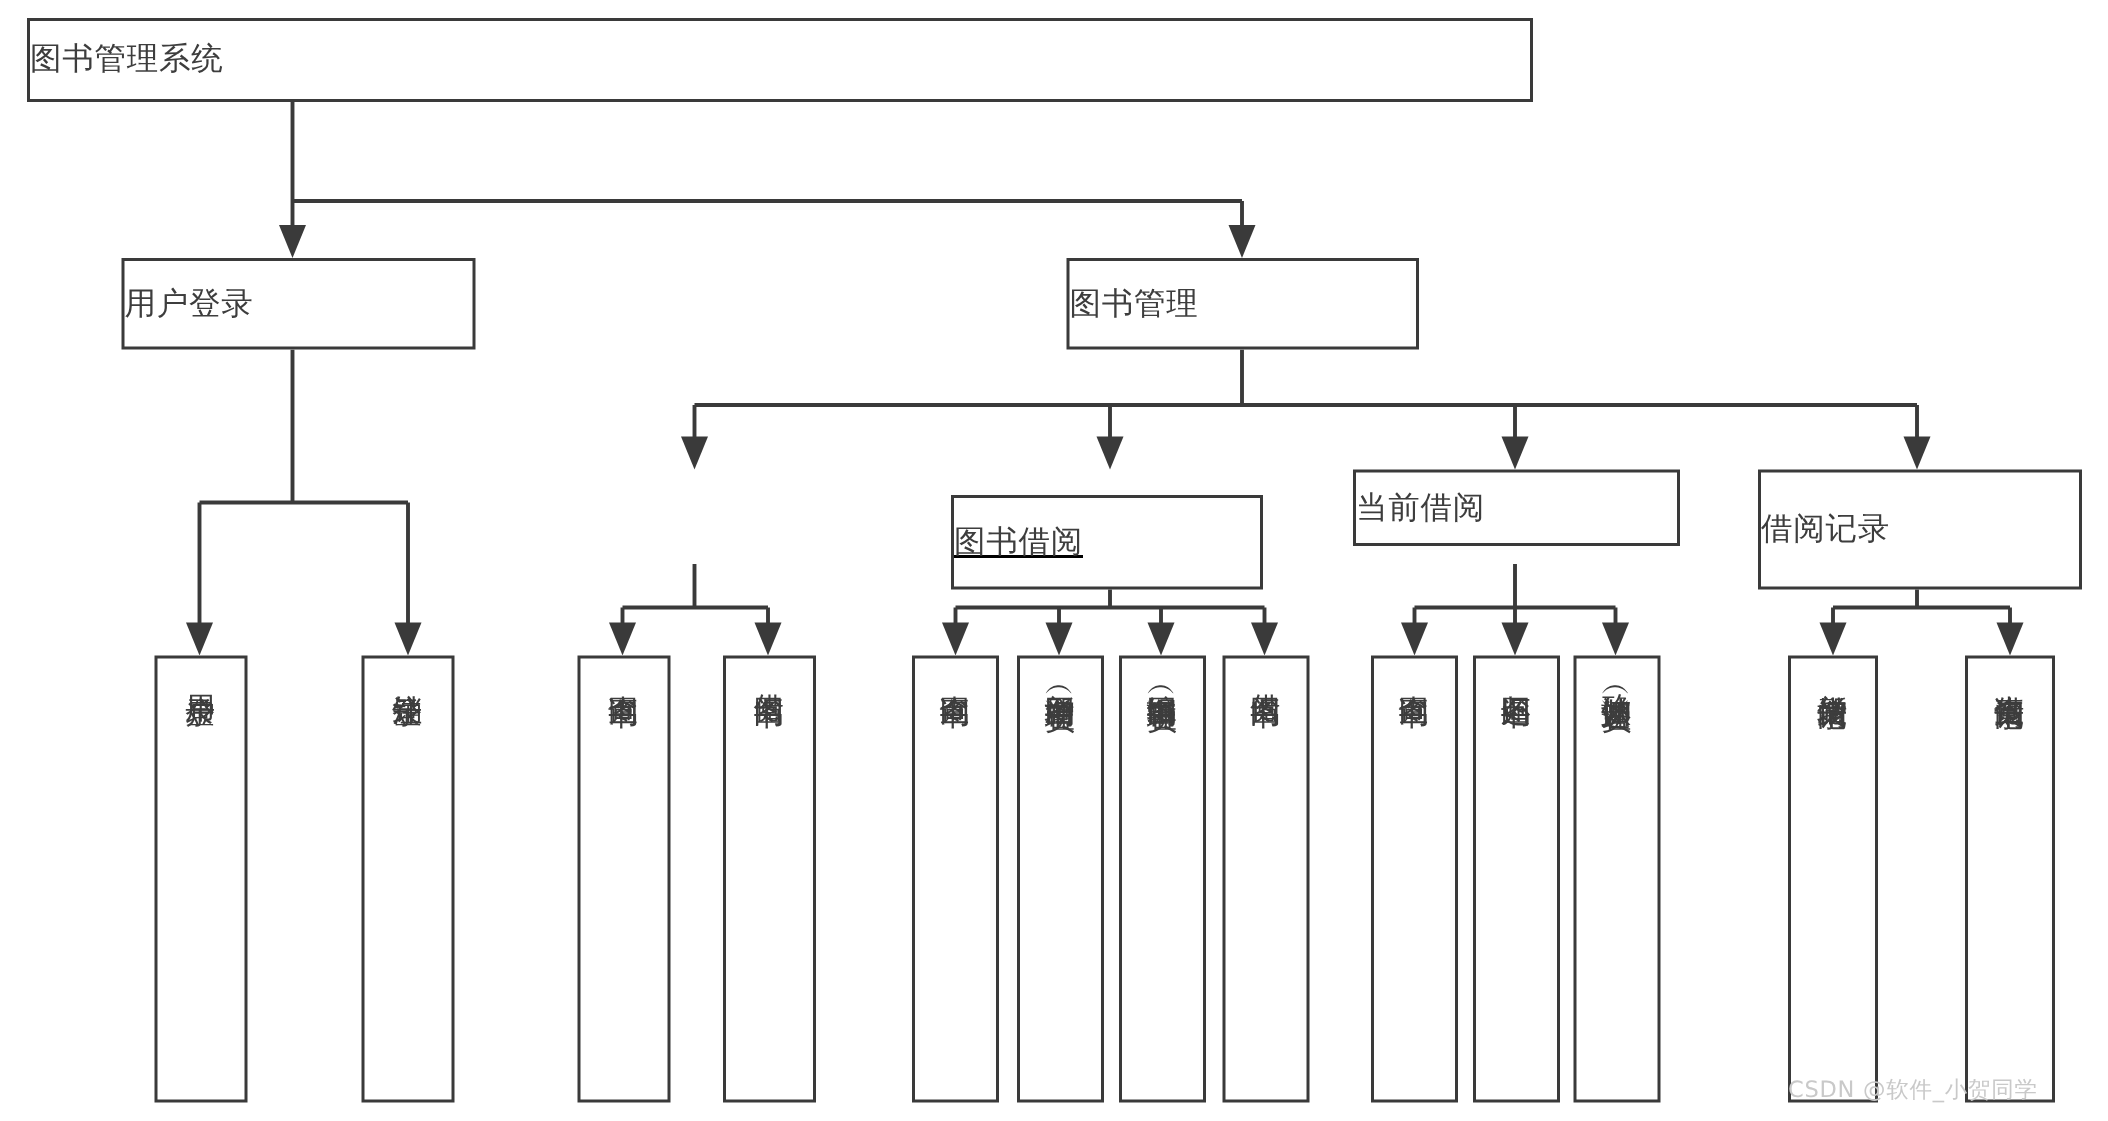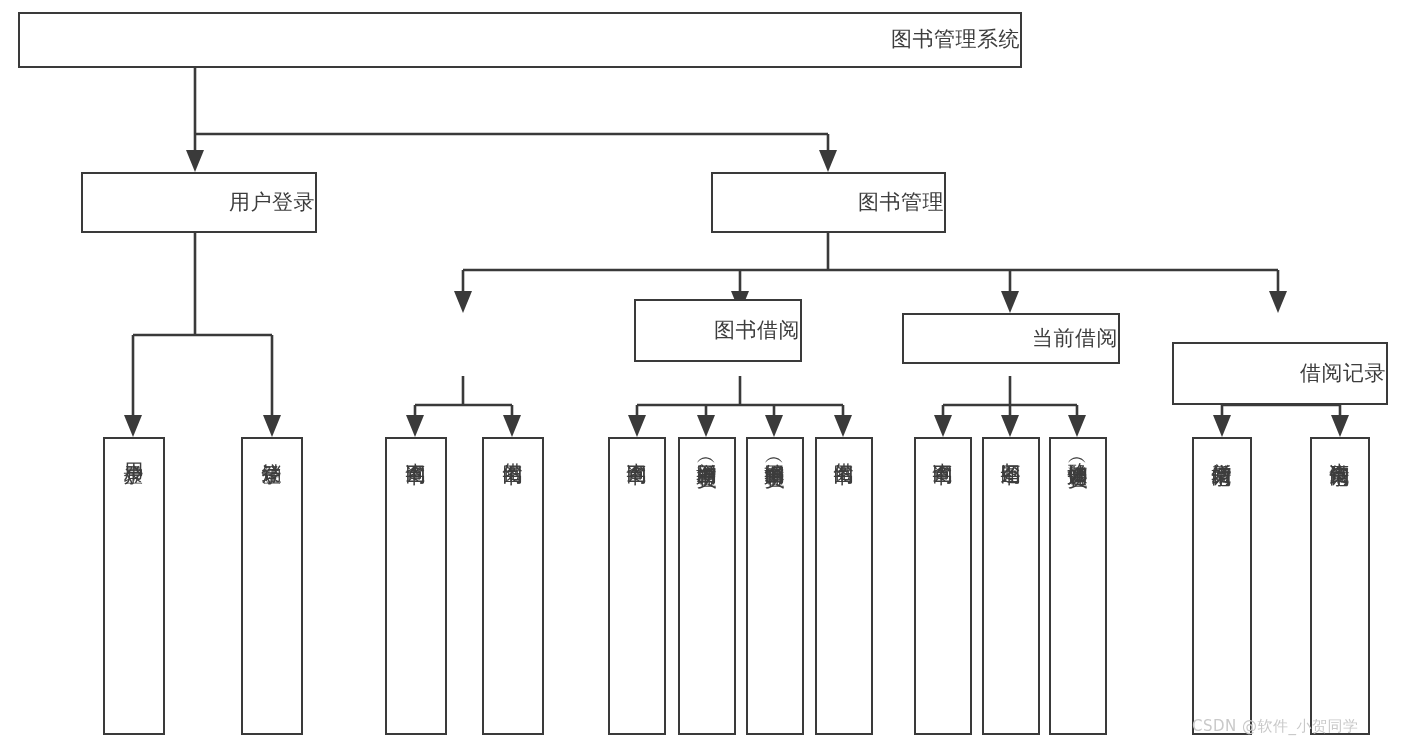--- a/index.html
+++ b/index.html
@@ -17,21 +17,21 @@
     background: #ffffff;
     overflow: hidden;
   }
   .box {
     position: absolute;
     box-sizing: border-box;
     background: #ffffff;
     border: 2px solid #3a3a3a;
     display: flex;
     align-items: center;
-    justify-content: flex-end;
+    justify-content: flex-start;
   }
   .box-label {
     color: #3d3d3d;
     font-size: 21px;
     line-height: 1.12;
     letter-spacing: 0.5px;
     white-space: nowrap;
     text-align: center;
   }
   .leaf {
@@ -144,27 +144,27 @@
     <span class="box-label">图书管理系统</span>
   </div>
 
   <div class="box" style="left:81px; top:172px; width:236px; height:61px;">
     <span class="box-label">用户登录</span>
   </div>
   <div class="box" style="left:711px; top:172px; width:235px; height:61px;">
     <span class="box-label">图书管理</span>
   </div>
 
-  <div class="box" style="left:634px; top:299px; width:168px; height:63px;">
+  <div class="box" style="left:634px; top:330px; width:208px; height:63px;text-decoration:underline;">
     <span class="box-label">图书借阅</span>
   </div>
   <div class="box" style="left:902px; top:313px; width:218px; height:51px;">
     <span class="box-label">当前借阅</span>
   </div>
-  <div class="box" style="left:1172px; top:313px; width:216px; height:63px;margin-top:29px;">
+  <div class="box" style="left:1172px; top:313px; width:216px; height:80px;">
     <span class="box-label">借阅记录</span>
   </div>
 
   <div class="box leaf" style="left:103px; top:437px; width:62px; height:298px;">
     <span class="box-label">用户登录</span>
   </div>
   <div class="box leaf" style="left:241px; top:437px; width:62px; height:298px;">
     <span class="box-label">注销登录</span>
   </div>
 

